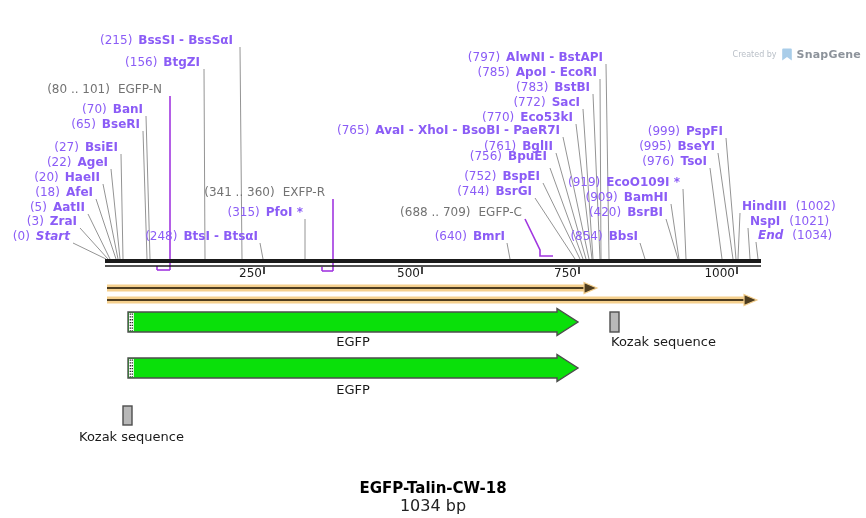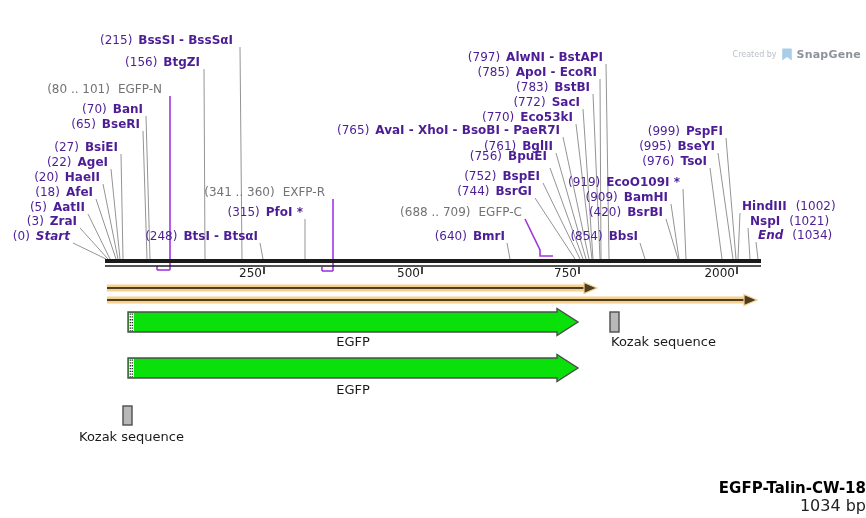--- a/index.html
+++ b/index.html
@@ -1,27 +1,27 @@
 <!DOCTYPE html>
 <html><head>
 <meta charset="utf-8">
 <style>
   html,body{margin:0;padding:0;background:#fff;}
   #canvas{position:relative;width:866px;height:518px;background:#ffffff;overflow:hidden;
           font-family:"DejaVu Sans","Liberation Sans",sans-serif;}
   #map-svg{position:absolute;left:0;top:0;}
-  .lbl{position:absolute;white-space:nowrap;line-height:13px;font-size:12px;color:#4c1d95;}
+  .lbl{position:absolute;white-space:nowrap;line-height:13px;font-size:12px;color:#8b5cf6;}
   .lbl .nm{font-weight:700;margin-left:6px;}
   .lbl.nf .nm{margin-left:0;margin-right:9px;}
   .lbl .it{font-style:italic;}
   .lbl.primer{color:#737373;}
   .lbl.primer .nm{font-weight:400;margin-left:8px;}
   .tick-num{position:absolute;font-size:12px;color:#1a1a1a;line-height:13px;white-space:nowrap;}
   .feat-lab{position:absolute;font-size:13px;color:#1a1a1a;line-height:14px;white-space:nowrap;}
-  .centered{left:0;width:866px;text-align:right;}
+  .centered{left:0;width:866px;text-align:center;}
   #title-name{position:absolute;top:479px;font-size:15px;font-weight:700;color:#000;}
   #title-len{position:absolute;top:496px;font-size:16px;color:#222;}
   #credit{position:absolute;top:5px;right:5px;display:flex;align-items:center;gap:5px;margin-top:43px;}
   #credit .cb{font-size:8px;color:#b9bfc7;}
   #credit .brand{font-size:11px;font-weight:600;color:#8d939b;letter-spacing:.2px;}
 </style>
 </head>
 <body>
 
 <div id="canvas">
@@ -137,18 +137,18 @@
       <div class="lbl nf" style="left: 742px; top: 200px;"><span class="nm">HindIII</span><span class="pos">(1002)</span></div>
       <div class="lbl nf" style="left: 750px; top: 215px;"><span class="nm">NspI</span><span class="pos">(1021)</span></div>
       <div class="lbl nf" style="left: 758px; top: 229px;"><span class="nm it">End</span><span class="pos">(1034)</span></div>
     </div>
 
   <div id="title-name" class="centered">EGFP-Talin-CW-18</div>
   <div id="title-len" class="centered">1034 bp</div>
 <div class="tick-num" style="right: 604px; top: 267px;">250</div>
     <div class="tick-num" style="right: 446px; top: 267px;">500</div>
     <div class="tick-num" style="right: 289px; top: 267px;">750</div>
-    <div class="tick-num" style="right: 131px; top: 267px;">2000</div>
+    <div class="tick-num" style="right: 131px; top: 267px;">1000</div>
     <div class="feat-lab" style="left: 293px; width: 120px; text-align: center; top: 335px;">EGFP</div>
     <div class="feat-lab" style="left: 293px; width: 120px; text-align: center; top: 383px;">EGFP</div>
     <div class="feat-lab" style="left: 611px; top: 335px;">Kozak sequence</div>
     <div class="feat-lab" style="left: 79px; top: 430px;">Kozak sequence</div>
   </div>
 
 </body></html>

